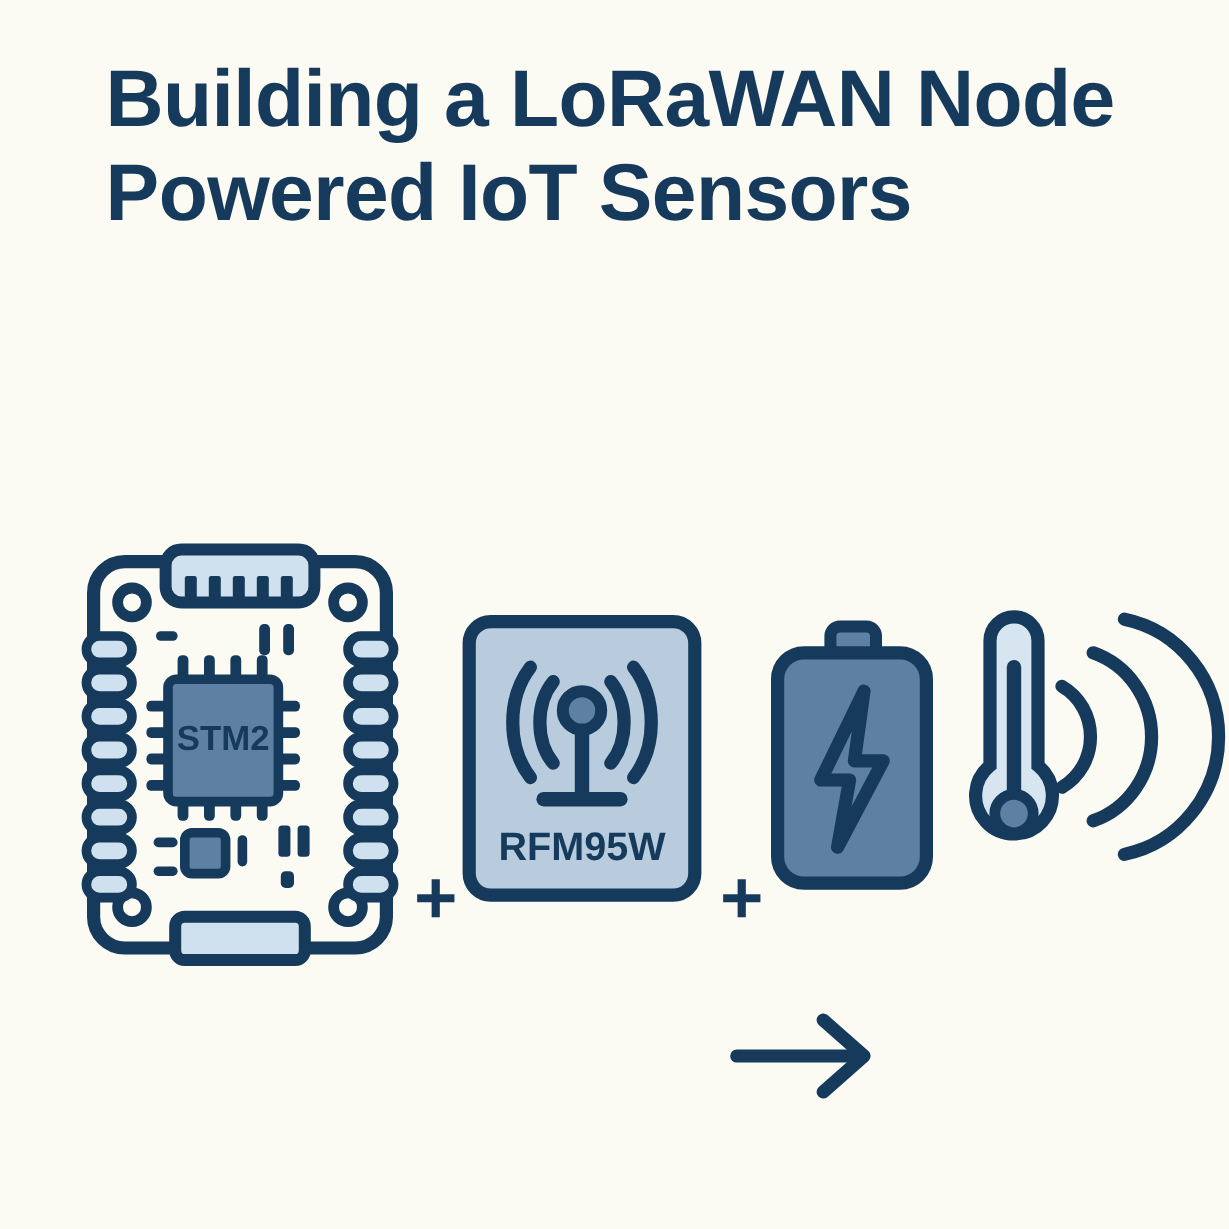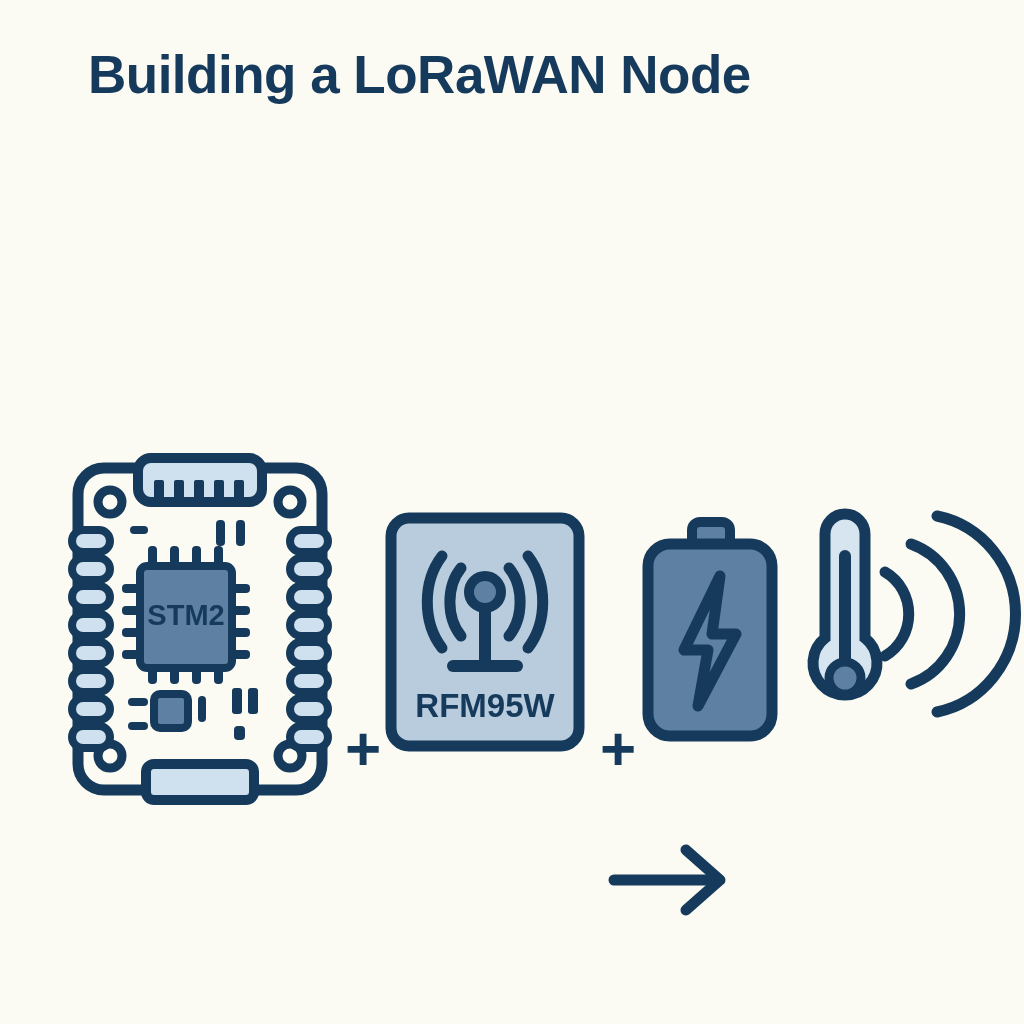--- a/index.html
+++ b/index.html
@@ -19,21 +19,21 @@
     inset: 0;
     background: #fbfaf3;
   }
   
   #title {
     position: absolute;
     left: 88px;
     top: 44px;
     width: 880px;
     color: #153a5b;
-    font-size: 53px;
+    font-size: 67px;
     font-weight: 700;
     line-height: 1.17;
     letter-spacing: -0.5px;
   }
   #title .tline {
     display: block;
     white-space: pre;
   }
   
   #illustration {
@@ -65,20 +65,21 @@
   svg { display: block; overflow: visible; }
   .stroke-dk { stroke: #153a5b; fill: none; }
 </style>
 </head>
 <body>
 
 <div id="card">
 
   <div id="title">
     <span class="tline">Building a LoRaWAN Node</span>
+    <span class="tline">Powered IoT Sensors</span>
   </div>
 
   <div id="illustration">
 
     <div class="comp" style="left:10px; top:10px; width:260px; height:360px;">
       <svg width="260" height="360" viewBox="0 0 260 360">
 
         <rect x="8" y="18" width="244" height="322" rx="26" ry="26" fill="#fbfaf3" stroke="#153a5b" stroke-width="11"></rect>
 
         <g>

